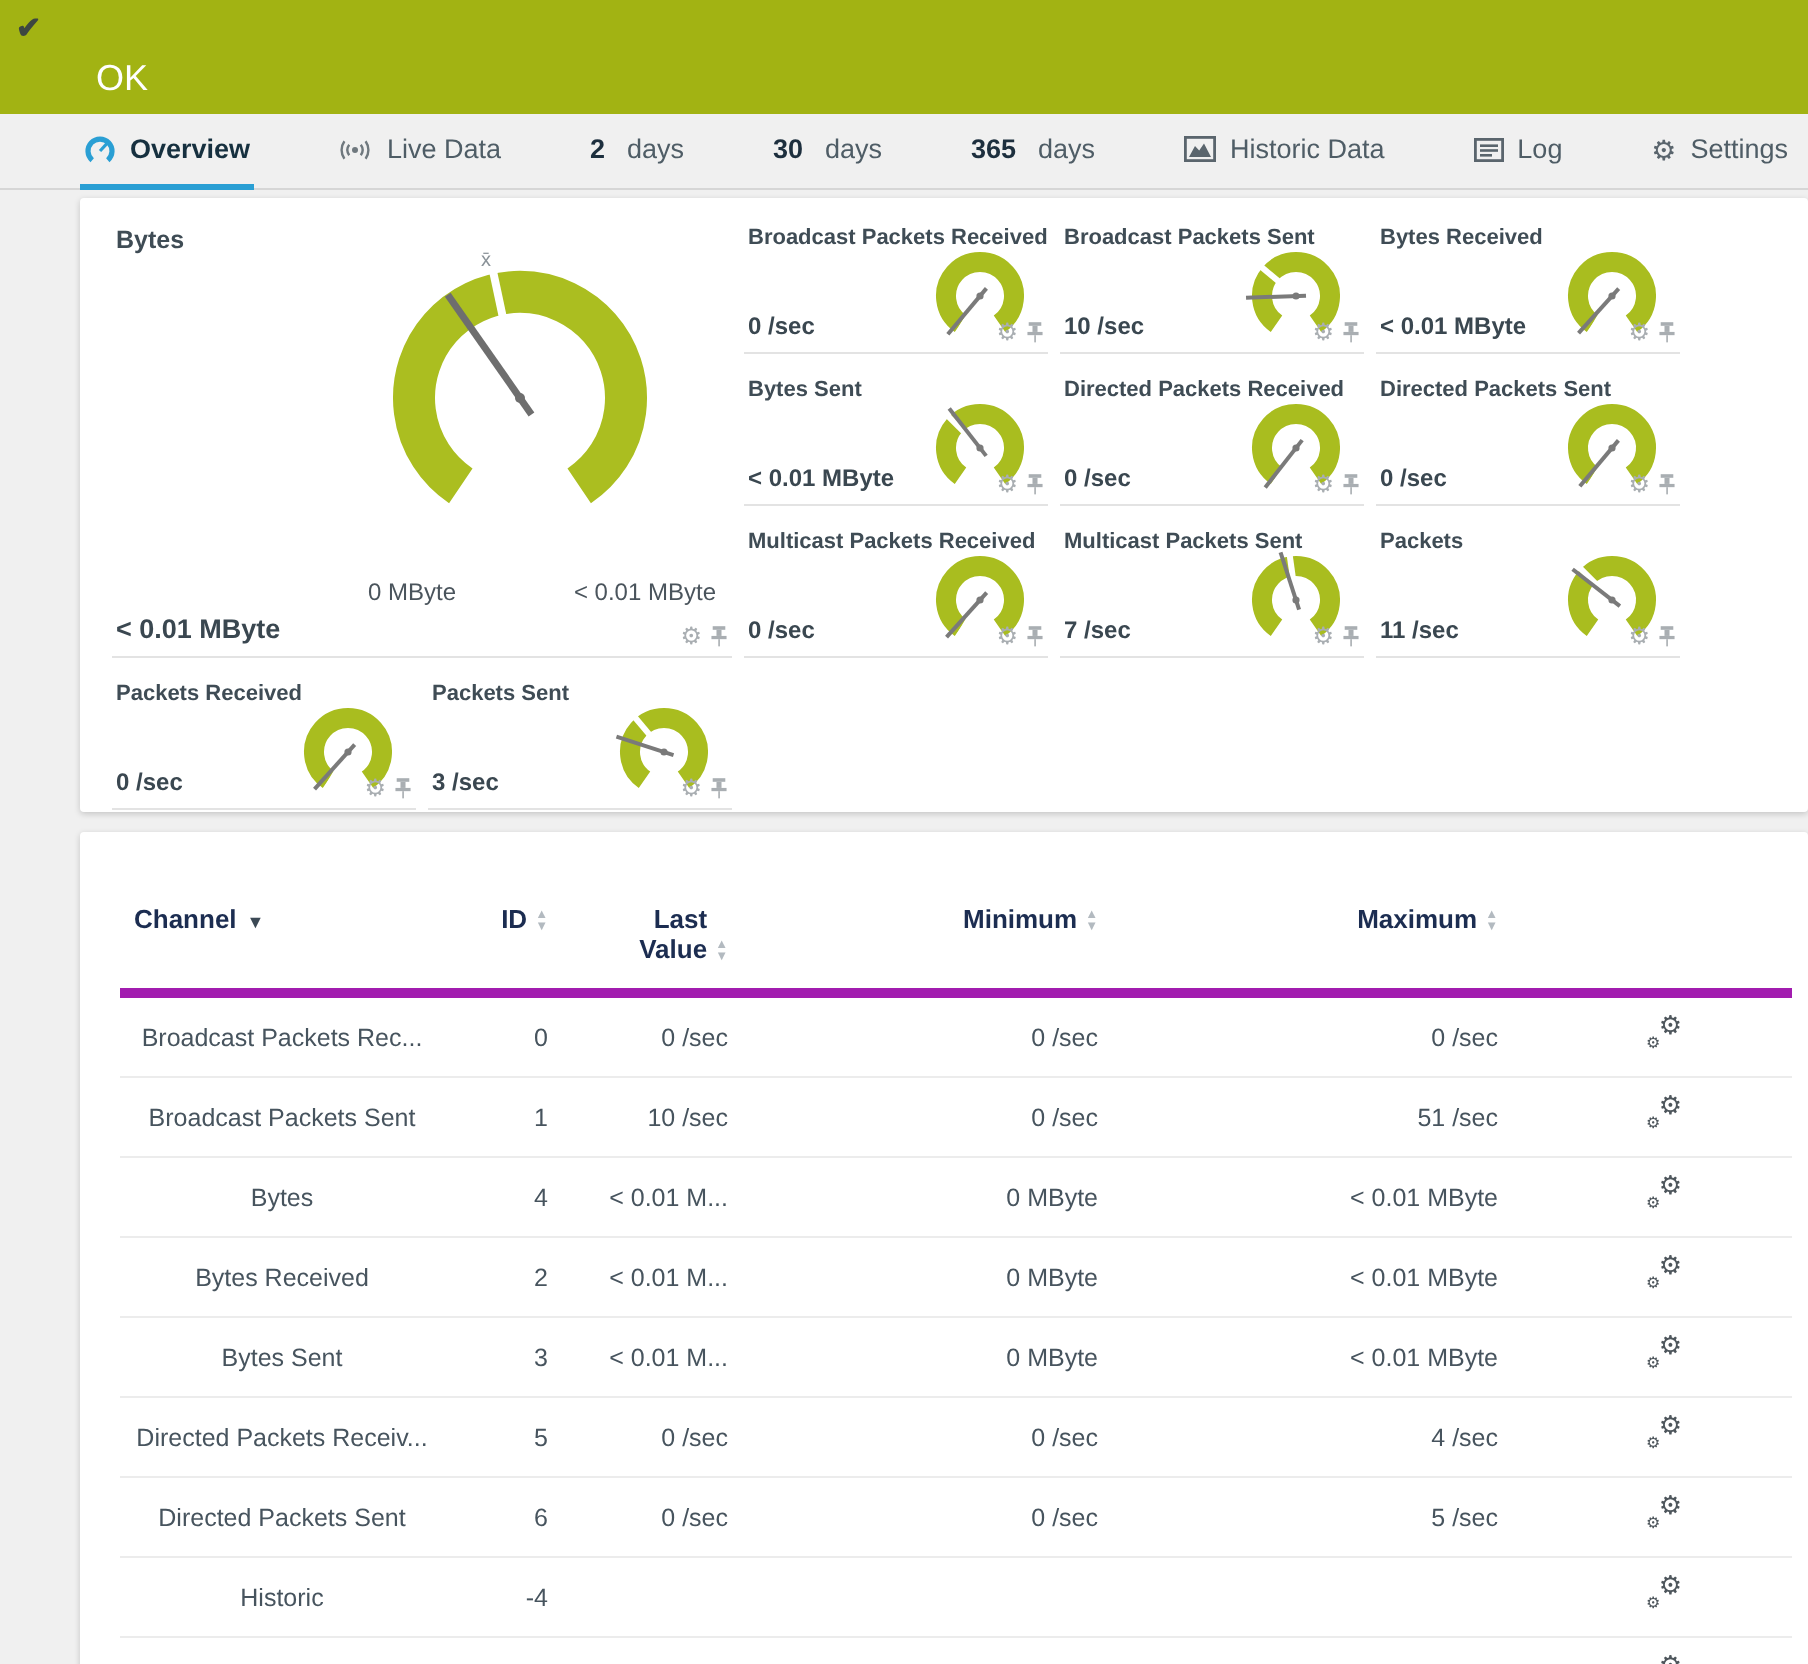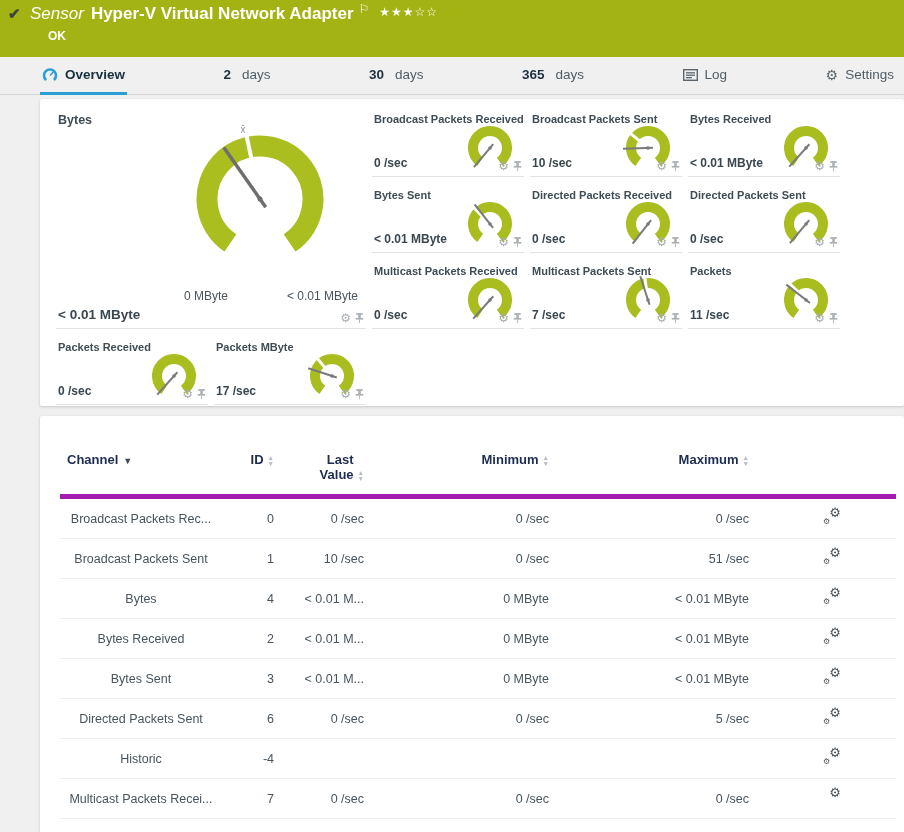--- a/index.html
+++ b/index.html
@@ -9,21 +9,21 @@
     -webkit-font-smoothing:antialiased;
   }
   
   .topbar{height:57px;background:#a2b313;position:relative;color:#fff;}
   .check-icon{position:absolute;left:8px;top:5px;color:#3d4741;font-size:15px;font-weight:bold;}
   .title-line{position:absolute;left:30px;top:4px;font-size:17px;white-space:nowrap;display:flex;align-items:center;}
   .kind{font-style:italic;margin-right:7px;font-weight:400;}
   .sensor-title{font-weight:bold;}
   .flag-icon{font-size:12px;margin-left:5px;position:relative;top:-5px;cursor:pointer;}
   .stars{margin-left:10px;font-size:12px;letter-spacing:1px;cursor:pointer;position:relative;top:-2px;}
-  .status-ok{position:absolute;left:48px;top:29px;font-size:12px;font-weight:bold;}
+  .status-ok{position:absolute;left:48px;top:29px;font-size:18px;font-weight:normal;}
   
   .tabbar{height:37px;background:#f0f0f0;border-bottom:1px solid #d6d6d6;display:flex;
     justify-content:space-between;padding:0 8px 0 40px;}
   .tab{display:flex;align-items:center;gap:7px;font-size:13.5px;color:#4f5d66;cursor:pointer;
     border-bottom:3px solid transparent;margin-bottom:-1px;padding:0 2px;white-space:nowrap;}
   .tab.active{color:#16303f;font-weight:bold;border-bottom-color:#2a9fd4;text-align:right;}
   .tab .tab-num{color:#1d2f3e;font-weight:bold;margin-right:4px;}
   .tab .ticon{display:inline-flex;align-items:center;}
   .gear-tab-glyph{font-size:14px;color:#5a656d;line-height:1;}
   
@@ -63,50 +63,67 @@
   td.c-action{text-align:left;padding-left:74px;}
   .dbl-gear{position:relative;width:18px;height:16px;display:inline-block;cursor:pointer;}
   .dbl-gear .g1{position:absolute;right:0;top:-3px;font-size:13px;color:#4e565c;line-height:1;}
   .dbl-gear .g2{position:absolute;left:0;bottom:-1px;font-size:8px;color:#4e565c;line-height:1;}
 </style>
 </head>
 <body>
 
 <div class="topbar">
   <span class="check-icon">✔</span>
-  <div class="title-line">
-    <span class="kind">Sensor</span>
-    <span class="sensor-title">Hyper-V Virtual Network Adapter</span>
-    <span class="flag-icon">⚐</span>
-    <span class="stars"><span>★★★</span><span>☆☆</span></span>
-  </div>
   <div class="status-ok">OK</div>
 </div>
 
 <div class="tabbar">
   <div class="tab active">
     <span class="ticon">
       <svg width="16" height="14" viewBox="0 0 16 14">
           <path d="M4.1 12.1 A6 6 0 1 1 11.9 12.1" fill="none" stroke="#2a9fd4" stroke-width="2.6"></path>
           <line x1="8" y1="7.5" x2="12" y2="3.2" stroke="#2a9fd4" stroke-width="1.6"></line>
         </svg>
     </span>
     <span>Overview</span>
   </div>
   <div class="tab">
+    <span class="ticon">
+      <svg width="17" height="12" viewBox="0 0 17 12">
+          <g stroke="#6f787e" stroke-width="1.2" fill="none">
+            <path d="M5.6 3.4 A4.4 4.4 0 0 0 5.6 8.6"></path>
+            <path d="M3.2 1.6 A7.6 7.6 0 0 0 3.2 10.4"></path>
+            <path d="M11.4 3.4 A4.4 4.4 0 0 1 11.4 8.6"></path>
+            <path d="M13.8 1.6 A7.6 7.6 0 0 1 13.8 10.4"></path>
+          </g>
+          <circle cx="8.5" cy="6" r="1.5" fill="#6f787e"></circle>
+        </svg>
+    </span>
+    <span>Live Data</span>
+  </div>
+  <div class="tab">
     <span class="tab-num">2</span>
     <span>days</span>
   </div>
   <div class="tab">
     <span class="tab-num">30</span>
     <span>days</span>
   </div>
   <div class="tab">
     <span class="tab-num">365</span>
     <span>days</span>
+  </div>
+  <div class="tab">
+    <span class="ticon">
+      <svg width="16" height="13" viewBox="0 0 16 13">
+          <rect x="0.7" y="0.7" width="14.6" height="11.6" fill="none" stroke="#5a656d" stroke-width="1.4"></rect>
+          <path d="M2.5 10.5 L5.5 5 L7.6 7.2 L10 3.8 L13.5 10.5 Z" fill="#5a656d"></path>
+        </svg>
+    </span>
+    <span>Historic Data</span>
   </div>
   <div class="tab">
     <span class="ticon">
       <svg width="15" height="12" viewBox="0 0 15 12">
           <rect x="0.7" y="0.7" width="13.6" height="10.6" fill="none" stroke="#5a656d" stroke-width="1.4"></rect>
           <rect x="3" y="3.2" width="9" height="1.3" fill="#5a656d"></rect>
           <rect x="3" y="5.6" width="9" height="1.3" fill="#5a656d"></rect>
           <rect x="3" y="8" width="6" height="1.3" fill="#5a656d"></rect>
         </svg>
     </span>
@@ -381,28 +398,28 @@
                 <rect x="3.6" y="2" width="2.8" height="3.4"></rect>
                 <rect x="0.8" y="5.4" width="8.4" height="1.8"></rect>
                 <rect x="4.6" y="7.2" width="0.9" height="4"></rect>
               </g>
             </svg>
       </span>
     </div>
   </div>
 
   <div class="tile small-tile">
-    <div class="tile-title">Packets MByte</div>
+    <div class="tile-title">Packets Sent</div>
     <svg class="mini-gauge" width="56" height="50" viewBox="0 0 56 50">
       <path class="arc" d="M18.25 39.9 A17 17 0 1 1 37.75 39.9" fill="none" stroke="#a9bd1f" stroke-width="10"></path>
       <line class="avg" x1="28" y1="16" x2="28" y2="2" stroke="#ffffff" stroke-width="3" transform="rotate(-40 28 26)"></line>
       <line class="needle" x1="28" y1="31" x2="28" y2="1" stroke="#7a7a7a" stroke-width="2" transform="rotate(-72 28 26)"></line>
       <circle cx="28" cy="26" r="1.8" fill="#7a7a7a"></circle>
     </svg>
-    <div class="tile-value">17 /sec</div>
+    <div class="tile-value">3 /sec</div>
     <div class="tile-icons">
       <span class="gear-glyph">⚙</span>
       <span class="pin-glyph">
         <svg width="9" height="11" viewBox="0 0 10 12">
               <g fill="#a9aeb2">
                 <rect x="1.5" y="0" width="7" height="2"></rect>
                 <rect x="3.6" y="2" width="2.8" height="3.4"></rect>
                 <rect x="0.8" y="5.4" width="8.4" height="1.8"></rect>
                 <rect x="4.6" y="7.2" width="0.9" height="4"></rect>
               </g>
@@ -484,20 +501,28 @@
 
   <tr>
     <td class="c-name">Bytes Sent</td>
     <td class="c-id">3</td>
     <td class="c-last">&lt; 0.01 M...</td>
     <td class="c-min">0 MByte</td>
     <td class="c-max">&lt; 0.01 MByte</td>
     <td class="c-action"><span class="dbl-gear"><span class="g1">⚙</span><span class="g2">⚙</span></span></td>
   </tr>
 
+  <tr>
+    <td class="c-name">Directed Packets Receiv...</td>
+    <td class="c-id">5</td>
+    <td class="c-last">0 /sec</td>
+    <td class="c-min">0 /sec</td>
+    <td class="c-max">4 /sec</td>
+    <td class="c-action"><span class="dbl-gear"><span class="g1">⚙</span><span class="g2">⚙</span></span></td>
+  </tr>
 
   <tr>
     <td class="c-name">Directed Packets Sent</td>
     <td class="c-id">6</td>
     <td class="c-last">0 /sec</td>
     <td class="c-min">0 /sec</td>
     <td class="c-max">5 /sec</td>
     <td class="c-action"><span class="dbl-gear"><span class="g1">⚙</span><span class="g2">⚙</span></span></td>
   </tr>
 

